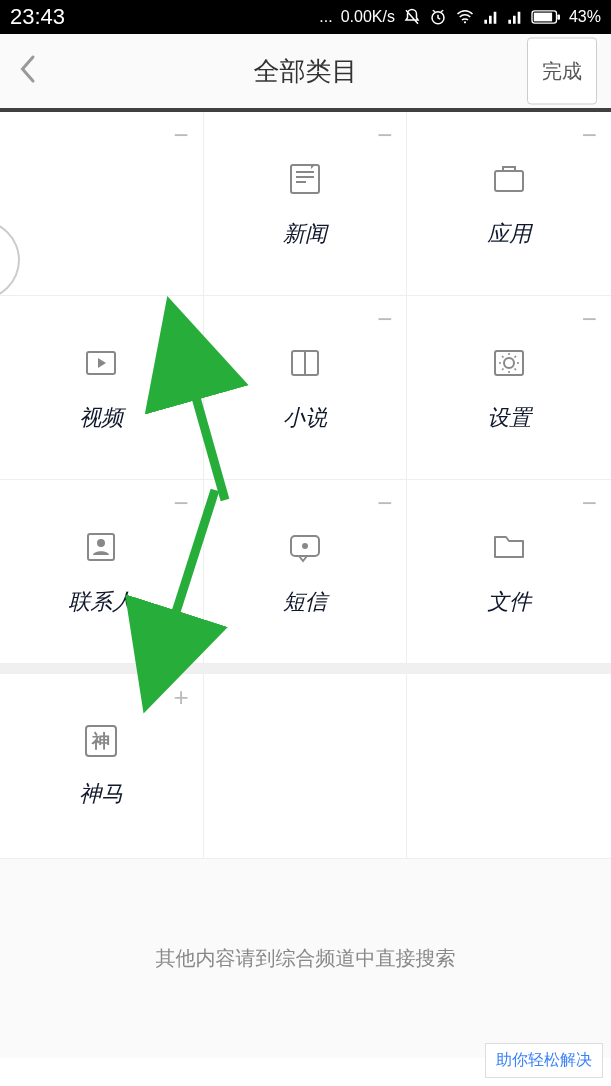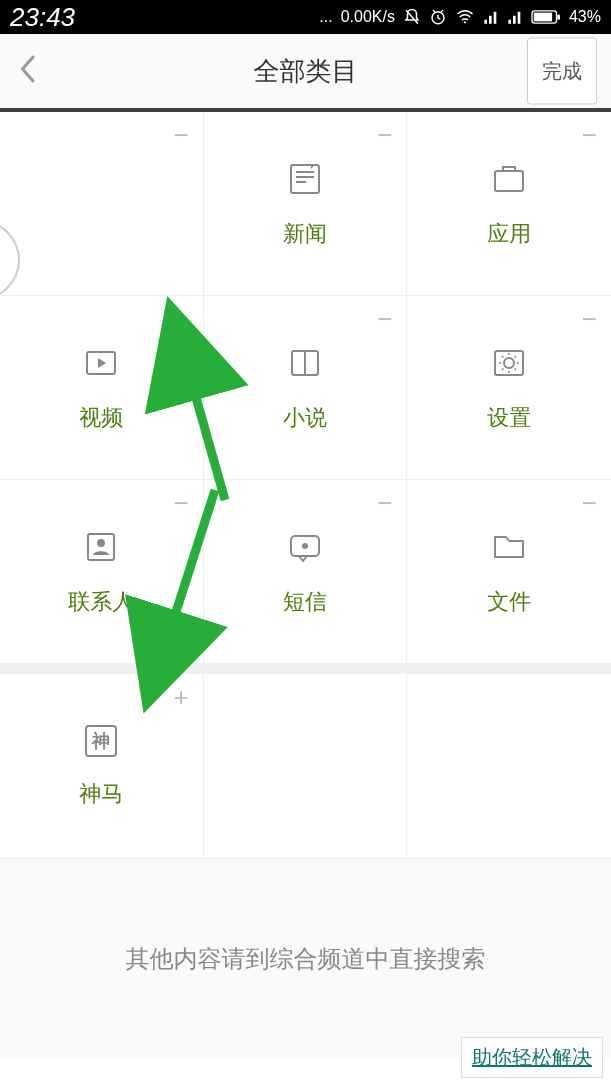--- a/index.html
+++ b/index.html
@@ -1,21 +1,21 @@
 <!DOCTYPE html>
 <html><head>
 <meta charset="utf-8">
 <style>
   * { box-sizing: border-box; margin: 0; padding: 0; }
   html, body { width: 611px; height: 1086px; font-family: -apple-system, "Helvetica Neue", Arial, sans-serif; background: #fff; }
   .status-bar {
     height: 34px; background: #000; color: #fff; display: flex; align-items: center;
     justify-content: space-between; padding: 0 10px; font-size: 18px;
   }
-  .status-left { font-size: 26px; font-weight: 500; font-style: italic; }
+  .status-left { font-size: 22px; font-weight: 500; }
   .status-right { display: flex; align-items: center; gap: 8px; font-size: 16px; }
   .status-right svg { fill: #fff; }
   .header {
     height: 78px; display: flex; align-items: center; justify-content: center; position: relative;
     border-bottom: 4px solid #404040; background: #fafafa;
   }
   .back-btn { position: absolute; left: 18px; top: 50%; transform: translateY(-50%); }
   .header-title { font-size: 26px; color: #333; }
   .done-btn {
     position: absolute; right: 14px; top: 50%; transform: translateY(-50%);
@@ -27,32 +27,32 @@
   .cell {
     height: 184px; border-right: 1px solid #eee; border-bottom: 1px solid #eee;
     position: relative; display: flex; flex-direction: column; align-items: center; justify-content: center;
     background: #fff;
   }
   .cell:nth-child(3n) { border-right: none; }
   .cell .toggle {
     position: absolute; top: 10px; right: 14px; color: #bbb; font-size: 26px; line-height: 1;
   }
   .cell .icon-wrap { margin-bottom: 16px; }
-  .cell .label { font-size: 22px; color: #4d7c0f; }
+  .cell .label { font-size: 22px; color: #0f172a; font-style: italic; }
   .row-short .cell { border-bottom: none; }
   .footer-msg {
     height: 200px; display: flex; align-items: center; justify-content: center;
-    color: #888; font-size: 24px; background: #fafafa; border-top: 1px solid #eee;
+    color: #888; font-size: 20px; background: #fafafa; border-top: 1px solid #eee;
   }
   .watermark {
     position: absolute; right: 8px; bottom: 8px; background: #fff; border: 1px solid #ddd;
     padding: 6px 10px; text-align: center;
   }
   .watermark .wm-title { color: #2aa33a; font-size: 22px; font-weight: bold; letter-spacing: 2px; }
-  .watermark .wm-sub { color: #0f766e; font-size: 20px; text-decoration: underline; }
+  .watermark .wm-sub { color: #3b82f6; font-size: 16px; }
   .arrow-overlay { position: absolute; pointer-events: none; }
   .page-wrap { position: relative; width: 611px; height: 1086px; overflow: hidden; }
   .partial-circle {
     position: absolute; left: -20px; top: 220px; width: 40px; height: 80px;
     border: 2px solid #ccc; border-radius: 0 40px 40px 0; border-left: none;
   }
 </style>
 </head>
 <body>
 <div class="page-wrap">

